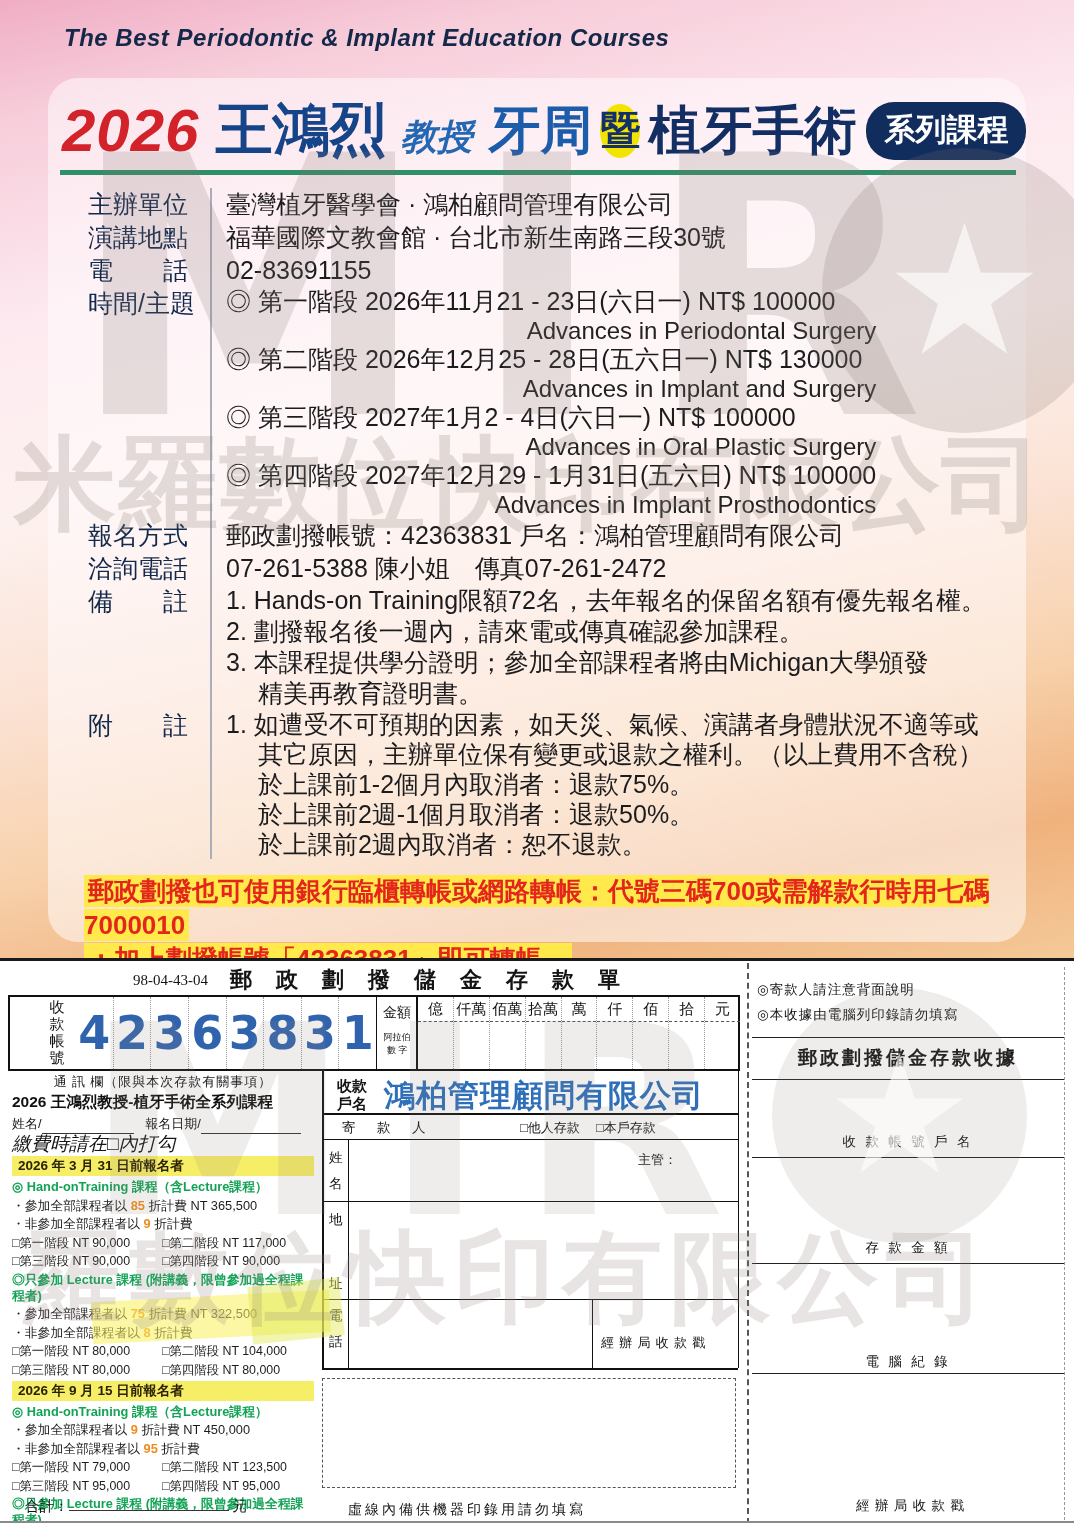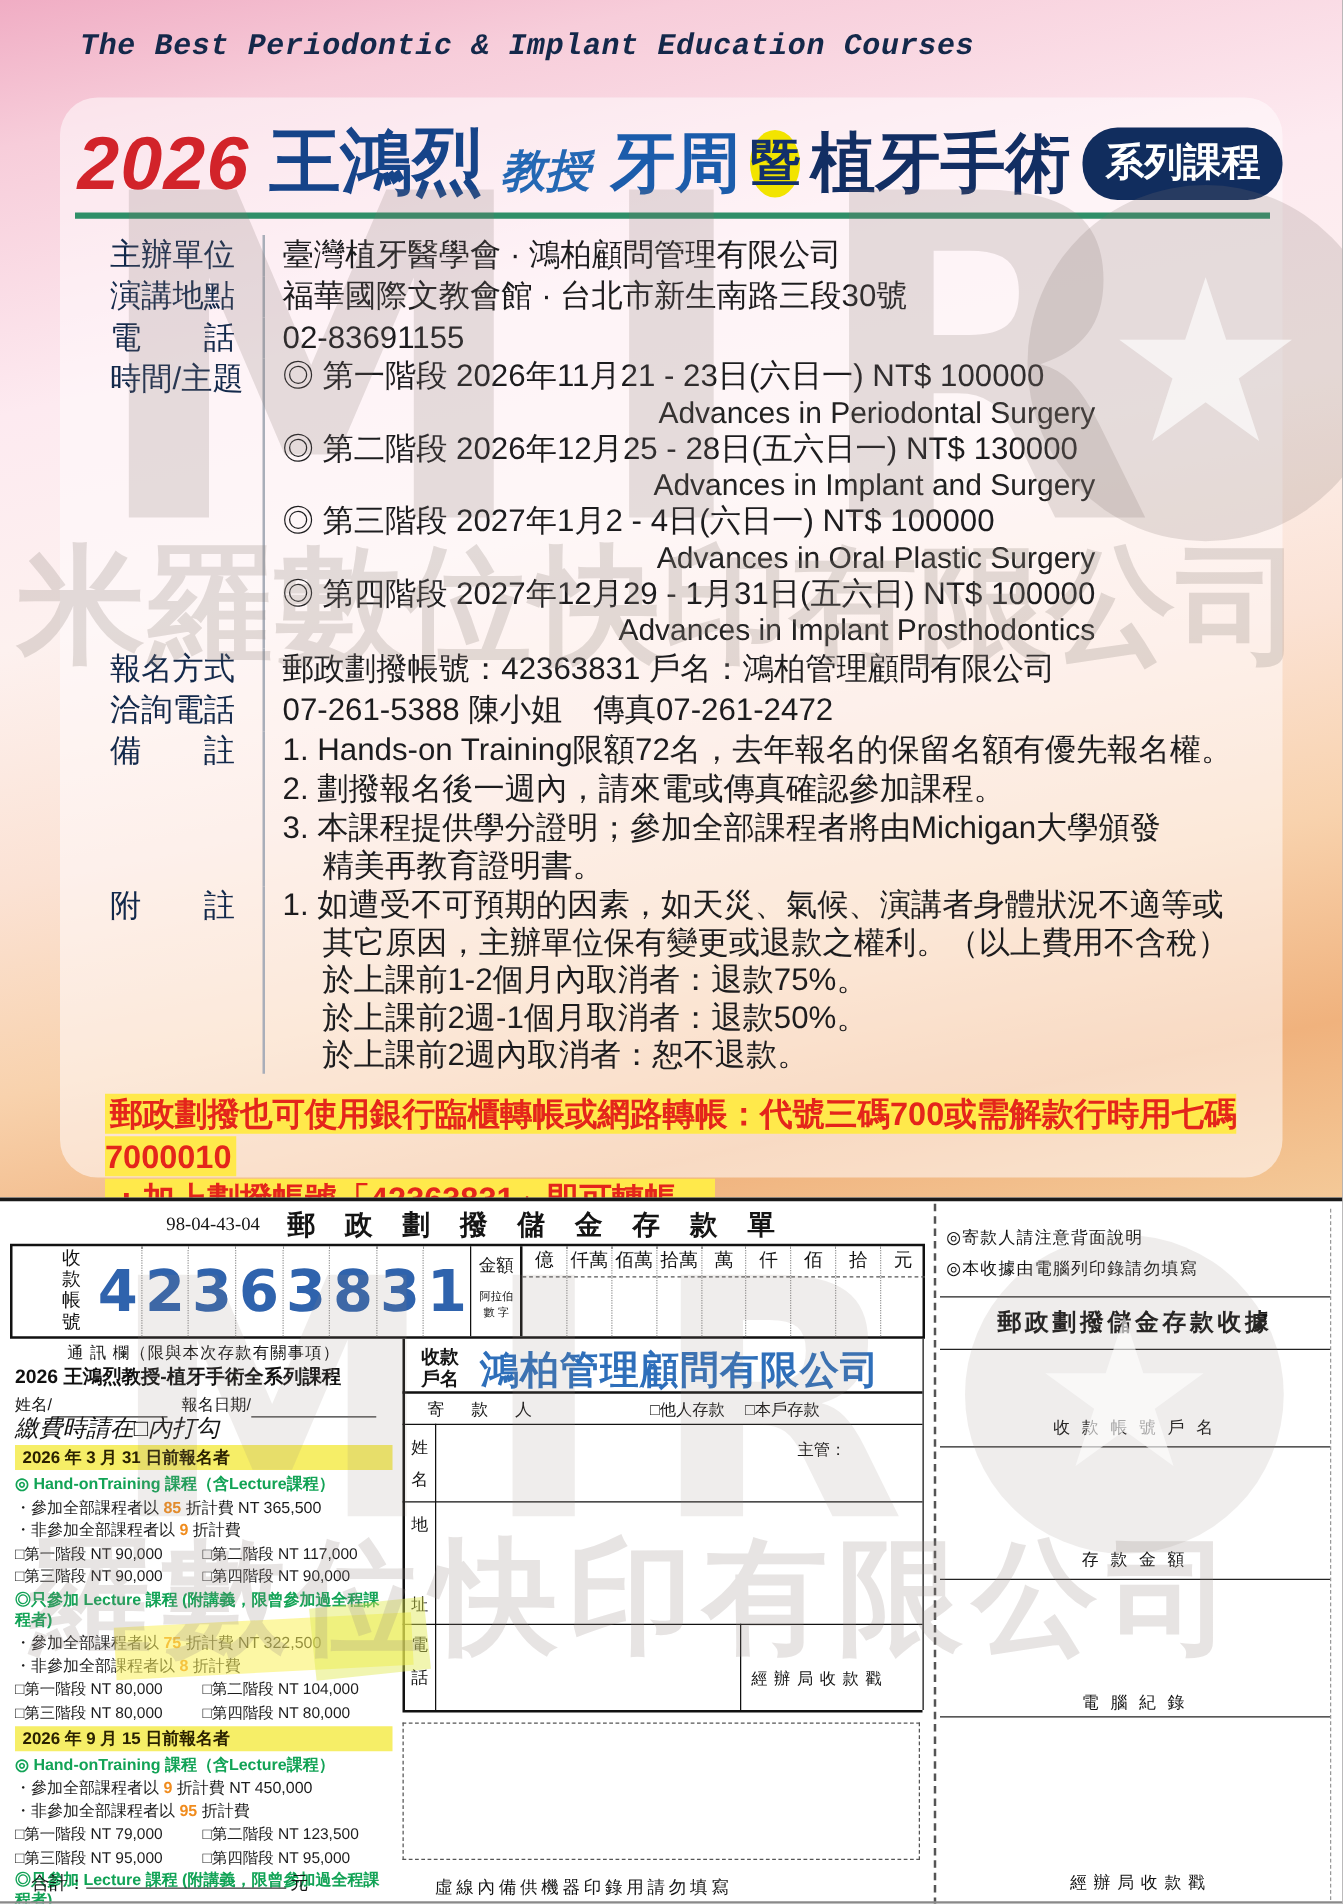--- a/index.html
+++ b/index.html
@@ -1,21 +1,21 @@
 <!DOCTYPE html>
 <html><head>
 <meta charset="utf-8">
 <style>
   html,body{margin:0;padding:0;background:#777;}
   .page{position:relative;width:1074px;height:1523px;margin:0 auto;overflow:hidden;background:#fff;
         font-family:"Liberation Sans",sans-serif;}
   
   .top{position:absolute;left:0;top:0;width:1074px;height:958px;
        background:linear-gradient(168deg,#f0adc4 0%,#f7cdda 10%,#fdeaf0 28%,#fdf1ef 44%,#fbe2d4 60%,#f8d2ad 74%,#f0b27d 88%,#f4c998 100%);}
-  .tagline{position:absolute;left:64px;top:24px;font-family:Liberation Mono, monospace;
+  .tagline{position:absolute;left:64px;top:24px;font-family:Liberation Sans, sans-serif;
            font-style:italic;font-weight:bold;font-size:24px;color:#14284a;letter-spacing:.5px;}
   .panel{position:absolute;left:48px;top:78px;width:978px;height:864px;border-radius:30px;
          background:rgba(255,252,253,.55);}
   .titlebar{position:absolute;left:62px;top:92px;width:950px;display:flex;align-items:center;white-space:nowrap;}
   .t-year{font-size:60px;font-weight:900;font-style:italic;color:#d2232a;letter-spacing:1px;}
   .t-name{font-size:57px;font-weight:900;color:#164489;margin-left:16px;}
   .t-prof{font-size:36px;font-weight:900;font-style:italic;color:#2468b4;margin:14px 10px 0 14px;}
   .t-kw1{font-size:52px;font-weight:900;color:#1b5cab;margin-left:6px;}
   .t-circle{width:54px;height:54px;border-radius:50%;background:#f2e400;color:#13306a;font-size:40px;
             font-weight:900;display:flex;align-items:center;justify-content:center;margin:0 8px;}

